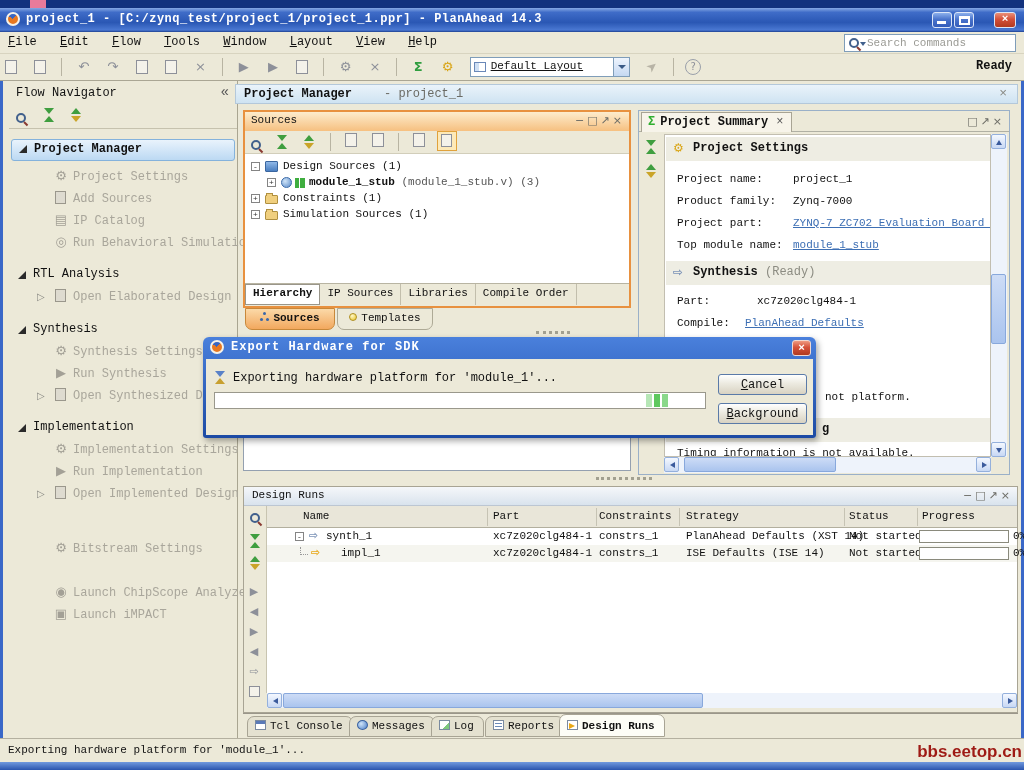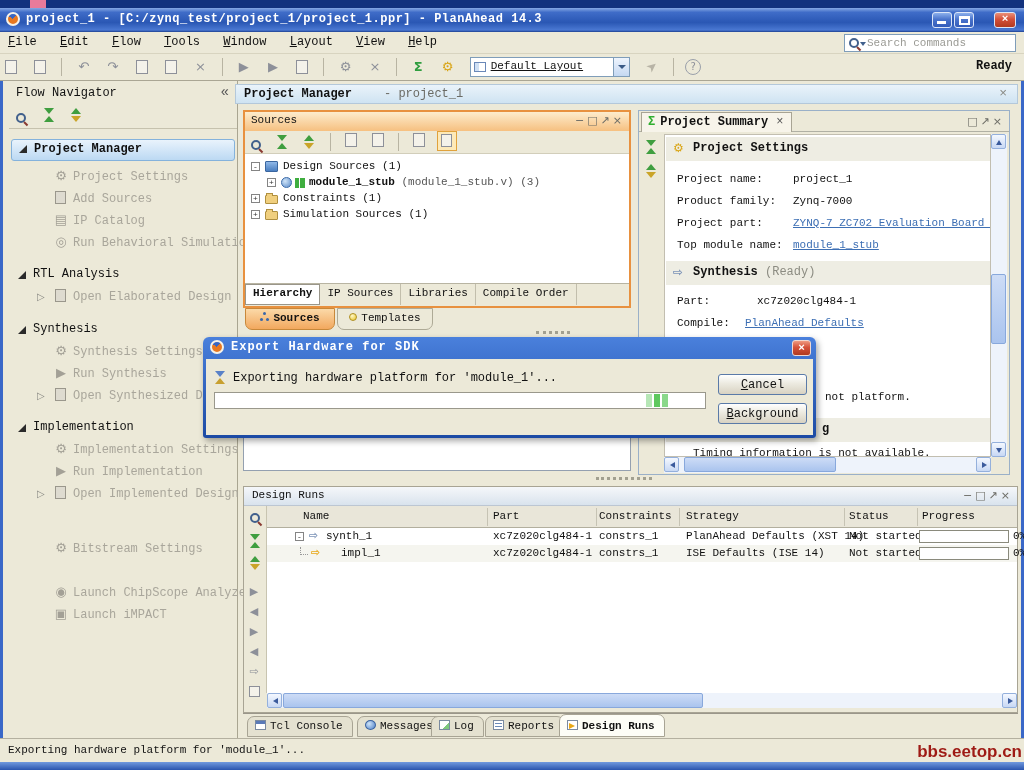--- a/index.html
+++ b/index.html
@@ -441,21 +441,21 @@
       <span class="sum-heading" style="left:28px;top:130px"><span>Synthesis</span> <span class="sum-status">(Ready)</span></span>
 
       <span class="sum-label" style="top:160px">Part:</span>
       <span class="sum-value" style="left:92px;top:160px">xc7z020clg484-1</span>
       <span class="sum-label" style="top:182px">Compile:</span>
       <span class="sum-value link" style="left:80px;top:182px">PlanAhead Defaults</span>
 
       <span class="sum-value" style="left:160px;top:256px">not platform.</span>
       <div class="band" style="top:283px"></div>
       <span class="sum-heading" style="left:157px;top:287px">g</span>
-      <span class="sum-value" style="left:28px;top:312px">Timing information is not available.</span>
+      <span class="sum-value" style="left:12px;top:312px">Timing information is not available.</span>
     </div>
 
     <div class="sb-track abs" style="left:352px;top:23px;width:16px;height:323px">
       <span class="sb-btn" style="left:0;top:0">
           <i class="up"></i>
         </span>
       <span class="sb-thumb" style="left:0;top:140px;width:15px;height:70px"></span>
       <span class="sb-btn" style="left:0;top:308px">
           <i class="down"></i>
         </span>
@@ -533,21 +533,21 @@
         </span>
       <span class="sb-thumb h" style="left:16px;top:0;width:420px;height:15px"></span>
       <span class="sb-btn" style="right:0;top:0">
           <i class="right"></i>
         </span>
     </div>
   </div>
 
   <div class="abs btabs">
     <span class="btab" style="left:4px"><span class="ti console"></span><span>Tcl Console</span></span>
-    <span class="btab" style="left:114px"><span class="ti bubble"></span><span>Messages</span></span>
+    <span class="btab" style="left:106px"><span class="ti bubble"></span><span>Messages</span></span>
     <span class="btab" style="left:188px"><span class="ti log"></span><span>Log</span></span>
     <span class="btab" style="left:242px"><span class="ti report"></span><span>Reports</span></span>
     <span class="btab active" style="left:316px"><span class="ti runs-i"></span><span>Design Runs</span></span>
   </div>
 
   <div class="abs dialog">
     <div class="abs dlg-title">
       <span class="abs logo"></span>
       <span class="abs dlg-title-text">Export Hardware for SDK</span>
       <span class="abs dlg-close">×</span>

